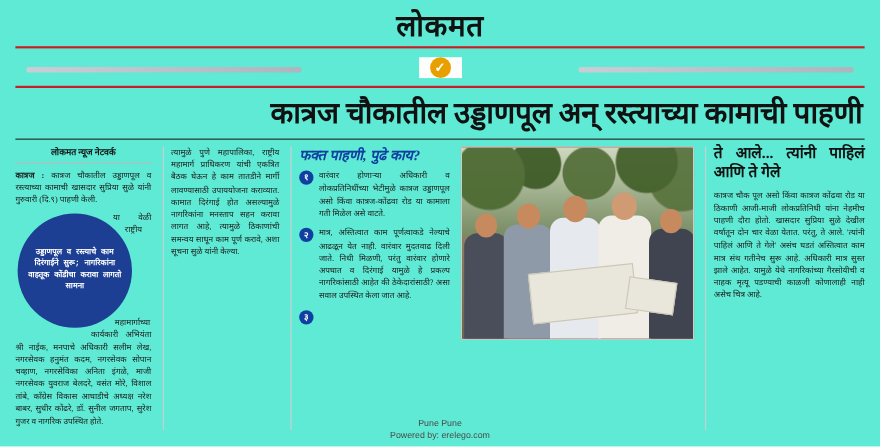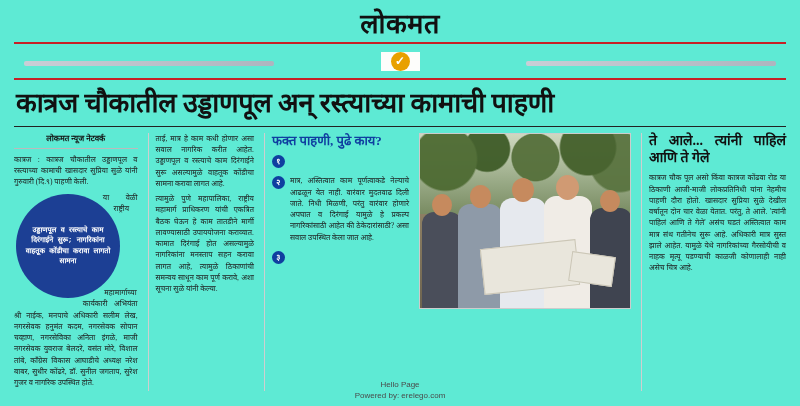--- a/index.html
+++ b/index.html
@@ -96,21 +96,21 @@
     margin: 0 14px 0 14px;
   }
 
   
   .headline {
     font-family: "Liberation Serif", serif;
     font-weight: bold;
     font-size: 27px;
     line-height: 1.18;
     color: #111;
-    text-align: left;
+    text-align: right;
     margin: 8px 16px 6px 16px;
     letter-spacing: -0.2px;
   }
   .rule-underhead {
     border-top: 1.5px solid #222;
     margin: 0 14px 6px 14px;
   }
 
   
   .cols {
@@ -136,21 +136,21 @@
   .byline {
     font-weight: bold;
     font-size: 8px;
     text-align: center;
     margin-bottom: 5px;
     color: #111;
     border-bottom: 1px solid #bbb;
     padding-bottom: 3px;
   }
   .dateline {
-    font-weight: normal;
+    font-weight: bold;
   }
   .body-text p { margin: 0 0 4px 0; }
 
   
   .badge {
     width: 104px; height: 104px;
     border-radius: 50%;
     background: #1c3f94;
     color: #fff;
     font-family: Liberation Mono, monospace;
@@ -168,20 +168,21 @@
   }
 
   
   .sub-head {
     font-family: "Liberation Serif", serif;
     font-weight: bold;
     font-size: 13px;
     color: #0f3fa0;
     margin: 0 0 6px 0;
     line-height: 1.2;
+    font-style: italic;
   }
   .numlist { margin: 0; padding: 0; list-style: none; }
   .numlist li {
     display: flex;
     gap: 5px;
     margin-bottom: 7px;
   }
   .num {
     flex: 0 0 auto;
     width: 13px; height: 13px;
@@ -299,30 +300,30 @@
       <div class="body-text">
         <p><span class="dateline">कात्रज :</span>
            <span>कात्रज चौकातील उड्डाणपूल व रस्त्याच्या कामाची खासदार सुप्रिया सुळे यांनी गुरुवारी (दि.९) पाहणी केली.</span></p>
         <div class="badge">उड्डाणपूल व रस्त्याचे काम दिरंगाईने सुरू; नागरिकांना वाहतूक कोंडीचा करावा लागतो सामना</div>
         <p>या वेळी राष्ट्रीय महामार्गाच्या कार्यकारी अभियंता श्री नाईक, मनपाचे अधिकारी सलीम लेख, नगरसेवक हनुमंत कदम, नगरसेवक सोपान चव्हाण, नगरसेविका अनिता इंगळे, माजी नगरसेवक युवराज बेलदरे, वसंत मोरे, विशाल तांबे, काँग्रेस विकास आघाडीचे अध्यक्ष नरेश बाबर, सुधीर कोंढरे, डॉ. सुनील जगताप, सुरेश गुजर व नागरिक उपस्थित होते.</p>
       </div>
     </div>
 
     <div class="col col-2 vrule" style="padding-left:7px">
       <div class="body-text">
-        <p>ताई, मात्र हे काम कधी होणार असा सवाल नागरिक करीत आहेत. उड्डाणपूल व रस्त्याचे काम दिरंगाईने सुरू असल्यामुळे वाहतूक कोंडीचा सामना करावा लागत आहे.</p>
         <p>त्यामुळे पुणे महापालिका, राष्ट्रीय महामार्ग प्राधिकरण यांची एकत्रित बैठक घेऊन हे काम तातडीने मार्गी लावण्यासाठी उपाययोजना कराव्यात. कामात दिरंगाई होत असल्यामुळे नागरिकांना मनस्ताप सहन करावा लागत आहे, त्यामुळे ठिकाणांची समन्वय साधून काम पूर्ण करावे, अशा सूचना सुळे यांनी केल्या.</p>
       </div>
     </div>
 
     <div class="col col-3 vrule" style="padding-left:7px">
       <div class="sub-head">फक्त पाहणी, पुढे काय?</div>
       <ul class="numlist">
         <li>
           <span class="num">१</span>
+          <span class="numtext">वारंवार होणाऱ्या अधिकारी व लोकप्रतिनिधींच्या भेटीमुळे कात्रज उड्डाणपूल असो किंवा कात्रज-कोंढवा रोड या कामाला गती मिळेल असे वाटते.</span>
         </li>
         <li>
           <span class="num">२</span>
           <span class="numtext">मात्र, अस्तित्वात काम पूर्णत्वाकडे नेल्याचे आढळून येत नाही. वारंवार मुदतवाढ दिली जाते. निधी मिळणी, परंतु वारंवार होणारे अपघात व दिरंगाई यामुळे हे प्रकल्प नागरिकांसाठी आहेत की ठेकेदारांसाठी? असा सवाल उपस्थित केला जात आहे.</span>
         </li>
         <li>
           <span class="num">३</span>
         </li>
       </ul>
     </div>
@@ -356,17 +357,17 @@
 
     <div class="col col-5 vrule" style="padding-left:7px">
       <div class="col5-head">ते आले... त्यांनी पाहिलं आणि ते गेले</div>
       <div class="body-text">
         <p>कात्रज चौक पूल असो किंवा कात्रज कोंढवा रोड या ठिकाणी आजी-माजी लोकप्रतिनिधी यांना नेहमीच पाहणी दौरा होतो. खासदार सुप्रिया सुळे देखील वर्षातून दोन चार वेळा येतात. परंतु, ते आले. 'त्यांनी पाहिलं आणि ते गेले' असंच घडतं अस्तित्वात काम मात्र संथ गतीनेच सुरू आहे. अधिकारी मात्र सुस्त झाले आहेत. यामुळे येथे नागरिकांच्या गैरसोयीची व नाहक मृत्यू पडण्याची काळजी कोणालाही नाही असेच चित्र आहे.</p>
       </div>
     </div>
   </div>
 
   <div class="footer">
-    <div>Hello Page</div>
+    <div>Pune Pune</div>
     <div>Powered by: erelego.com</div>
   </div>
 
 </div>
 
 </body></html>

